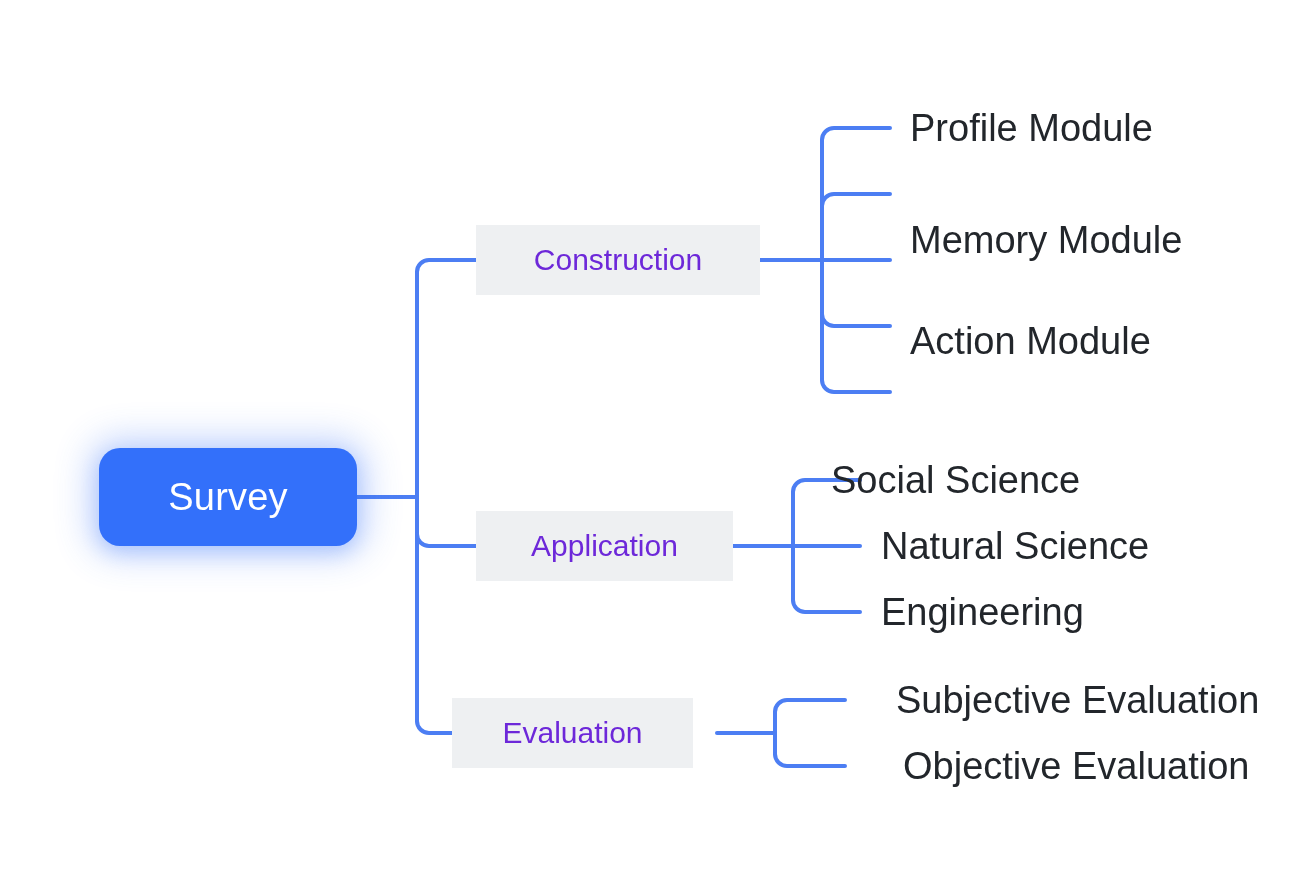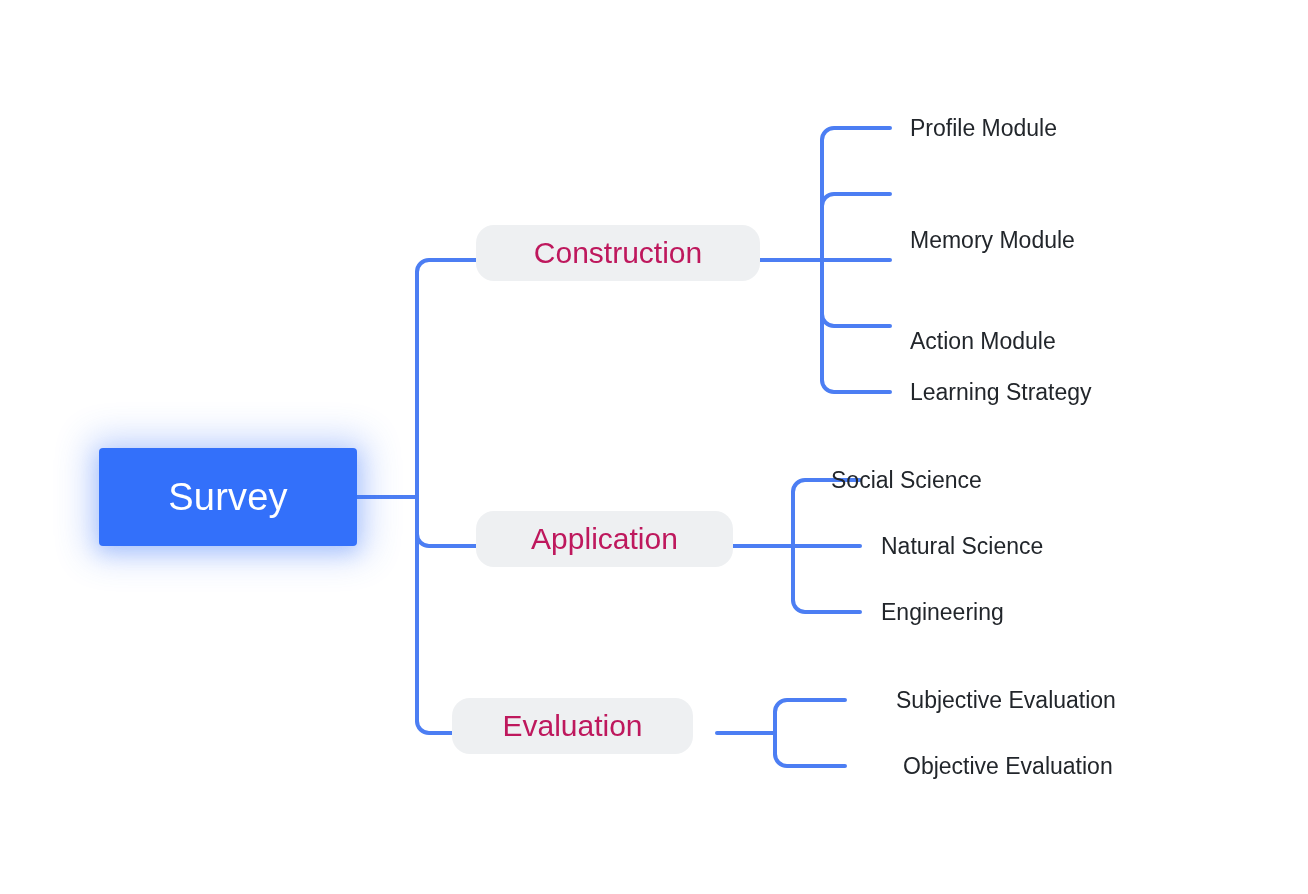--- a/index.html
+++ b/index.html
@@ -32,44 +32,44 @@
     display: flex;
     align-items: center;
     justify-content: center;
     white-space: nowrap;
   }
   .root-node {
     left: 99px;
     top: 448px;
     width: 258px;
     height: 98px;
-    border-radius: 4px;
+    border-radius: 21px;
     background: #3370fa;
     color: #ffffff;
     font-size: 38px;
     letter-spacing: 0.2px;
     box-shadow: 0 0 34px 10px rgba(61, 116, 250, 0.30),
                 0 6px 18px rgba(51, 112, 250, 0.22);
   }
   .cat-node {
-    height: 56px;
-    border-radius: 18px;
+    height: 70px;
+    border-radius: 0;
     background: #eef0f2;
-    color: #be185d;
+    color: #6d28d9;
     font-size: 30px;
     padding: 0 26px;
   }
   .cat-construction { left: 476px; top: 225px; width: 284px; }
   .cat-application  { left: 476px; top: 511px; width: 257px; }
   .cat-evaluation   { left: 452px; top: 698px; width: 241px; }
 
   .leaf-node {
     position: absolute;
     color: #22262b;
-    font-size: 23px;
+    font-size: 38px;
     white-space: nowrap;
     transform: translateY(-50%);
     line-height: 1;
   }
 </style>
 </head>
 <body>
 
 <div id="mindmap">
 
@@ -117,21 +117,20 @@
   <div class="node cat-node cat-application">
     <span>Application</span>
   </div>
   <div class="node cat-node cat-evaluation">
     <span>Evaluation</span>
   </div>
 
   <div class="leaf-node" style="left:910px; top:128px;">Profile Module</div>
   <div class="leaf-node" style="left:910px; top:194px;margin-top:46px;">Memory Module</div>
   <div class="leaf-node" style="left:910px; top:326px;margin-top:15px;">Action Module</div>
-  <div class="leaf-node" style="left:910px; top:392px;">Learning Strategy</div>
 
   <div class="leaf-node" style="left:831px; top:480px;">Social Science</div>
   <div class="leaf-node" style="left:881px; top:546px;">Natural Science</div>
   <div class="leaf-node" style="left:881px; top:612px;">Engineering</div>
 
   <div class="leaf-node" style="left:868px; top:700px;margin-left:28px;">Subjective Evaluation</div>
   <div class="leaf-node" style="left:903px; top:766px;text-align:right;">Objective Evaluation</div>
 
 </div>
 

